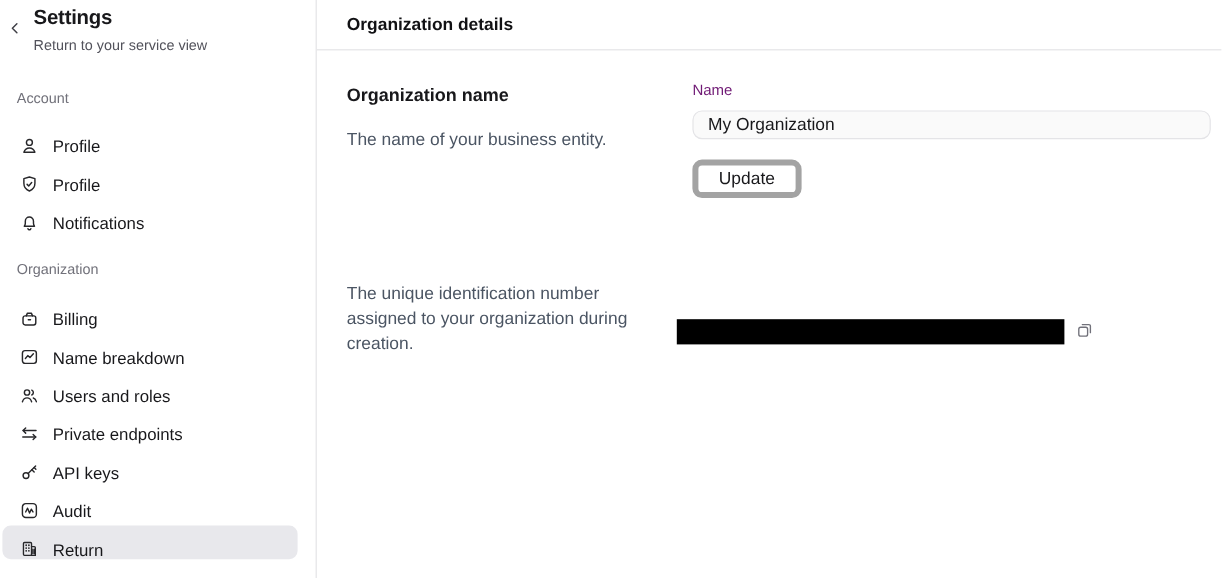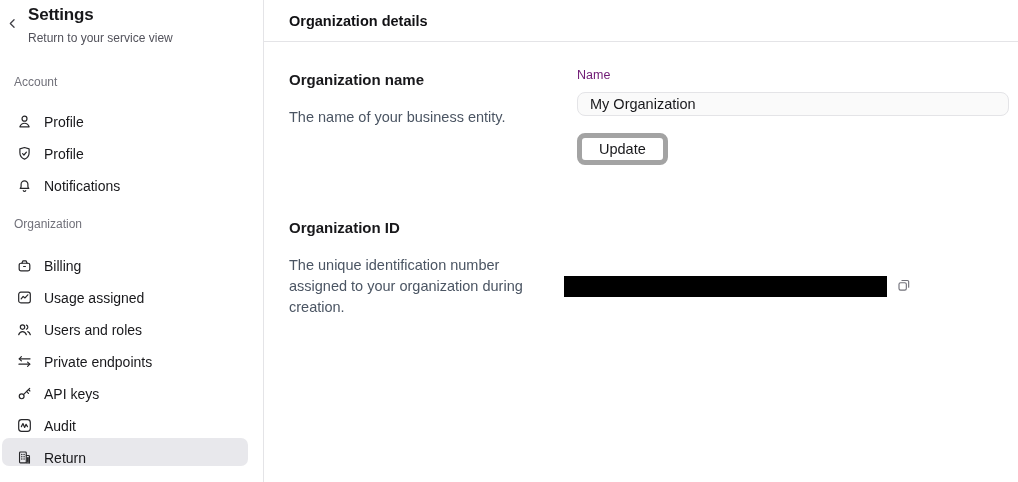--- a/index.html
+++ b/index.html
@@ -137,21 +137,21 @@
         </span>
         <span>Billing</span>
       </li>
       <li class="nav-item">
         <span class="icon">
           <svg viewBox="0 0 24 24" fill="none" stroke="currentColor" stroke-width="1.7" stroke-linecap="round" stroke-linejoin="round">
               <rect x="3.8" y="4.5" width="16.4" height="15" rx="3"></rect>
               <path d="M7.3 13.8l2.8-3.4 2.6 2.2 4-4.4"></path>
             </svg>
         </span>
-        <span>Usage assigned</span>
+        <span>Name breakdown</span>
       </li>
       <li class="nav-item">
         <span class="icon">
           <svg viewBox="0 0 24 24" fill="none" stroke="currentColor" stroke-width="1.7" stroke-linecap="round" stroke-linejoin="round">
               <circle cx="9.2" cy="8.6" r="3.1"></circle>
               <path d="M3.8 19.4c1-3 2.9-4.5 5.4-4.5s4.4 1.5 5.4 4.5"></path>
               <path d="M14.8 5.8a3.1 3.1 0 0 1 0 5.7"></path>
               <path d="M16.6 15.1c1.9.6 3 2 3.6 4.3"></path>
             </svg>
         </span>
@@ -217,21 +217,20 @@
         </div>
         <div class="right">
           <label class="field-label">Name</label>
           <input class="text-input" type="text" value="My Organization" style="">
           <button class="update-btn">Update</button>
         </div>
       </section>
 
       <section class="row id-row">
         <div class="left">
-          <h3>Organization ID</h3>
           <p>The unique identification number assigned to your organization during creation.</p>
         </div>
         <div class="right id-right">
           <div class="redacted-box"></div>
           <button class="copy-btn">
             <span>
               <svg viewBox="0 0 24 24" fill="none" stroke="currentColor" stroke-width="1.7" stroke-linecap="round" stroke-linejoin="round">
                   <rect x="4.5" y="8.6" width="11" height="11" rx="2.4"></rect>
                   <path d="M8.9 5.2h8.3a1.8 1.8 0 0 1 1.8 1.8v8.3"></path>
                 </svg>

